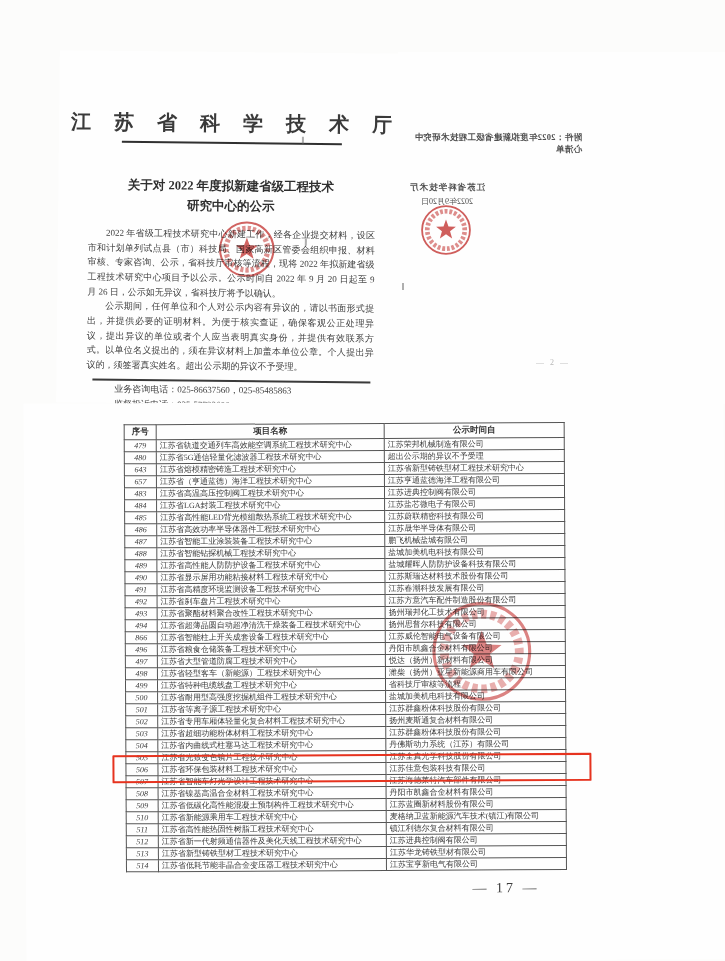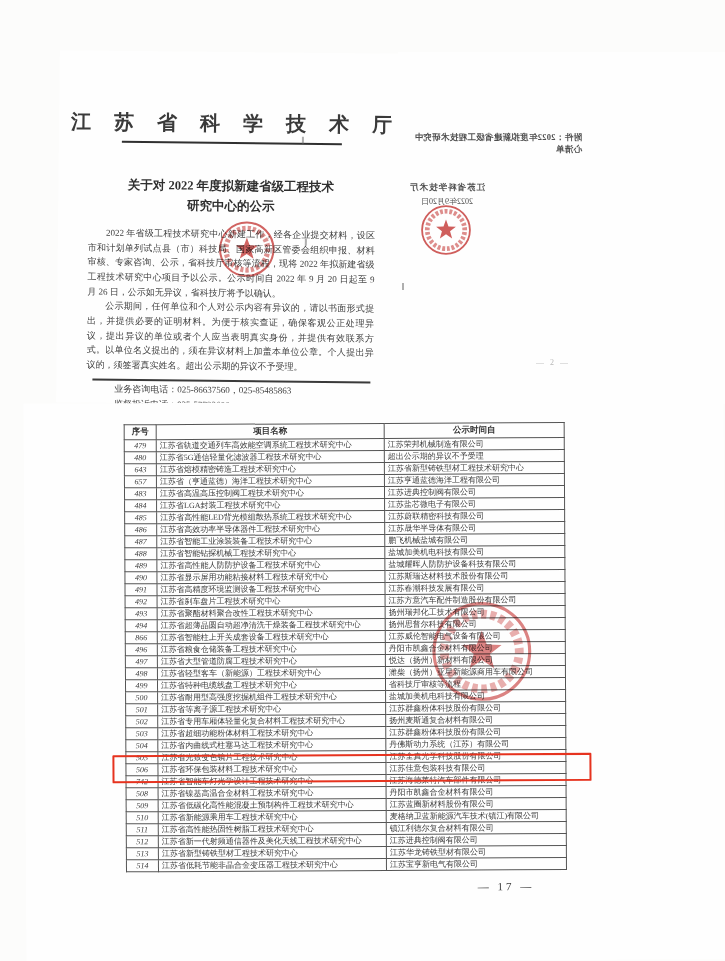--- a/index.html
+++ b/index.html
@@ -30,21 +30,21 @@
   .seal svg{width:100%;height:100%;}
   
   #tablepage{position:absolute;left:25px;top:402px;width:700px;height:559px;background:#fefefe;transform:rotate(-.3deg);}
   #center-table{position:absolute;left:100px;top:21px;width:440px;border-collapse:collapse;table-layout:fixed;font-size:8px;color:#3a3a3a;}
   #center-table th,#center-table td{border:1px solid #555;padding:0 3px;overflow:hidden;white-space:nowrap;}
   #center-table th{height:14px;font-size:8.5px;font-weight:bold;text-align:center;color:#333;}
   #center-table td{height:11px;line-height:11px;}
   #center-table td.c-no{text-align:center;font-style:italic;}
   #center-table td.c-name,#center-table td.c-unit{text-align:left;}
   #hl-box{position:absolute;border:2px solid #e6331f;border-radius:1px;z-index:6;}
-  .pagenum-17{position:absolute;left:425px;top:479px;width:110px;text-align:center;font-size:11px;color:#3c3c3c;letter-spacing:3px;}
+  .pagenum-17{position:absolute;left:425px;top:479px;width:110px;text-align:center;font-size:14px;color:#3c3c3c;letter-spacing:3px;}
   
   .tick{position:absolute;width:2px;height:7px;background:#6d6d6d;opacity:.55;}
 </style>
 </head>
 <body>
 
 <div id="page1">
   <div class="letterhead">江 苏 省 科 学 技 术 厅</div>
   <div class="letterhead-rule"></div>
   <div class="doc-title">
@@ -238,21 +238,21 @@
           <td class="c-no">505</td>
           <td class="c-name">江苏省光致变色镜片工程技术研究中心</td>
           <td class="c-unit">江苏全真光学科技股份有限公司</td>
         </tr>
         <tr>
           <td class="c-no">506</td>
           <td class="c-name">江苏省环保包装材料工程技术研究中心</td>
           <td class="c-unit">江苏佳意包装科技有限公司</td>
         </tr>
         <tr>
-          <td class="c-no">742</td>
+          <td class="c-no">507</td>
           <td class="c-name">江苏省智能车灯光学设计工程技术研究中心</td>
           <td class="c-unit">江苏海德莱特汽车部件有限公司</td>
         </tr>
         <tr>
           <td class="c-no">508</td>
           <td class="c-name">江苏省镍基高温合金材料工程技术研究中心</td>
           <td class="c-unit">丹阳市凯鑫合金材料有限公司</td>
         </tr>
         <tr>
           <td class="c-no">509</td>

